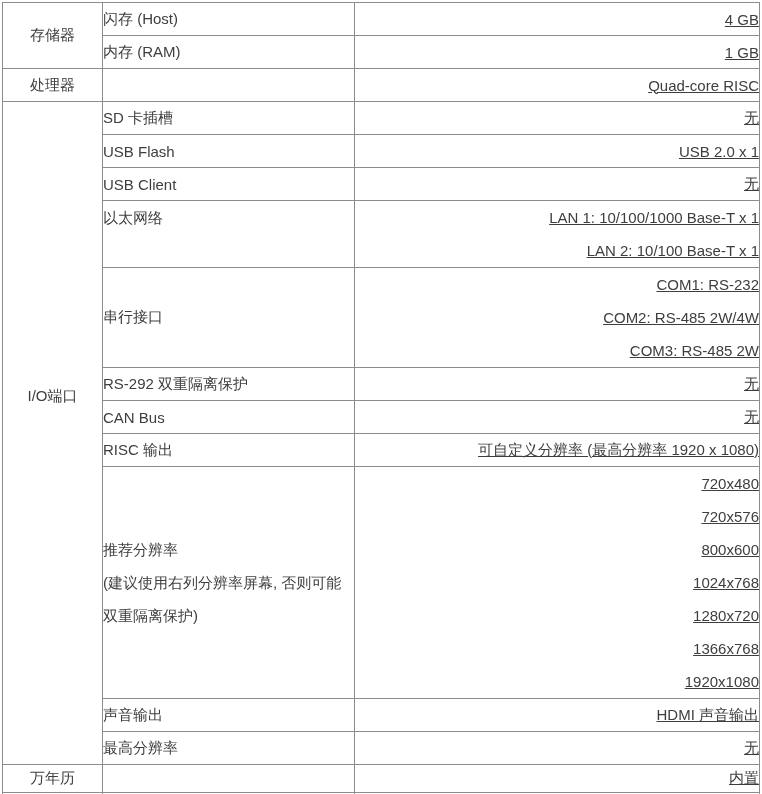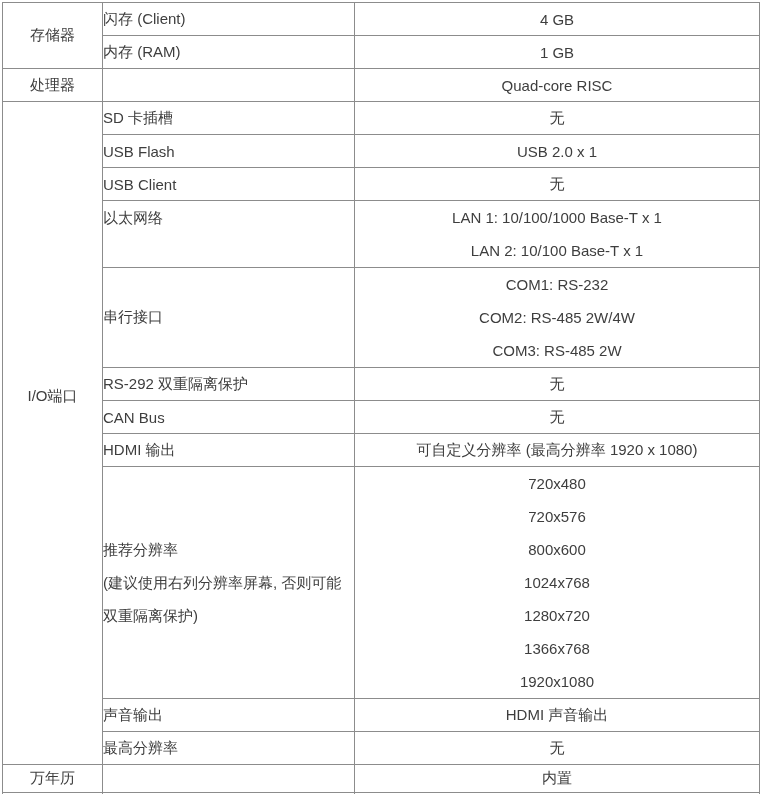--- a/index.html
+++ b/index.html
@@ -19,21 +19,21 @@
   }
   table.spec td {
     border:1px solid #8c8c8c;
     font-size:15px;
     color:#3e3e3e;
     padding:0;
     overflow:hidden;
   }
   td.cat  { text-align:center; vertical-align:middle; }
   td.lbl  { text-align:left;  vertical-align:middle; padding-left:11px; }
-  td.val  { text-align:center; vertical-align:middle; }
+  td.val  { text-align:right; vertical-align:middle;text-decoration:underline; }
   tr.single td { height:32px; }
   td.top  { vertical-align:top; }
   .line   { line-height:33px; height:33px; }
   .shift-up { position:relative; top:-37px; display:inline-block; }
   tr.calendar td { height:27px; }
   tr.stub td { height:10px; border-bottom:none; }
 </style>
 </head>
 <body>
 
@@ -43,21 +43,21 @@
       <col style="width:100px">
       <col style="width:252px">
       <col style="width:405px">
     </colgroup>
 
     <tbody>
         <tr class="single">
       <td class="cat" rowspan="2">
         <span>存储器</span>
       </td>
-      <td class="lbl">闪存 (Client)</td>
+      <td class="lbl">闪存 (Host)</td>
       <td class="val">4 GB</td>
     </tr>
     <tr class="single">
       <td class="lbl">内存 (RAM)</td>
       <td class="val">1 GB</td>
     </tr>
 
     <tr class="single">
       <td class="cat">
         <span>处理器</span>
@@ -103,21 +103,21 @@
 
     <tr class="single">
       <td class="lbl">RS-292 双重隔离保护</td>
       <td class="val">无</td>
     </tr>
     <tr class="single">
       <td class="lbl">CAN Bus</td>
       <td class="val">无</td>
     </tr>
     <tr class="single">
-      <td class="lbl">HDMI 输出</td>
+      <td class="lbl">RISC 输出</td>
       <td class="val">可自定义分辨率 (最高分辨率 1920 x 1080)</td>
     </tr>
 
     <tr>
       <td class="lbl">
         <div class="line">推荐分辨率</div>
         <div class="line">(建议使用右列分辨率屏幕, 否则可能</div>
         <div class="line">双重隔离保护)</div>
       </td>
       <td class="val top">

